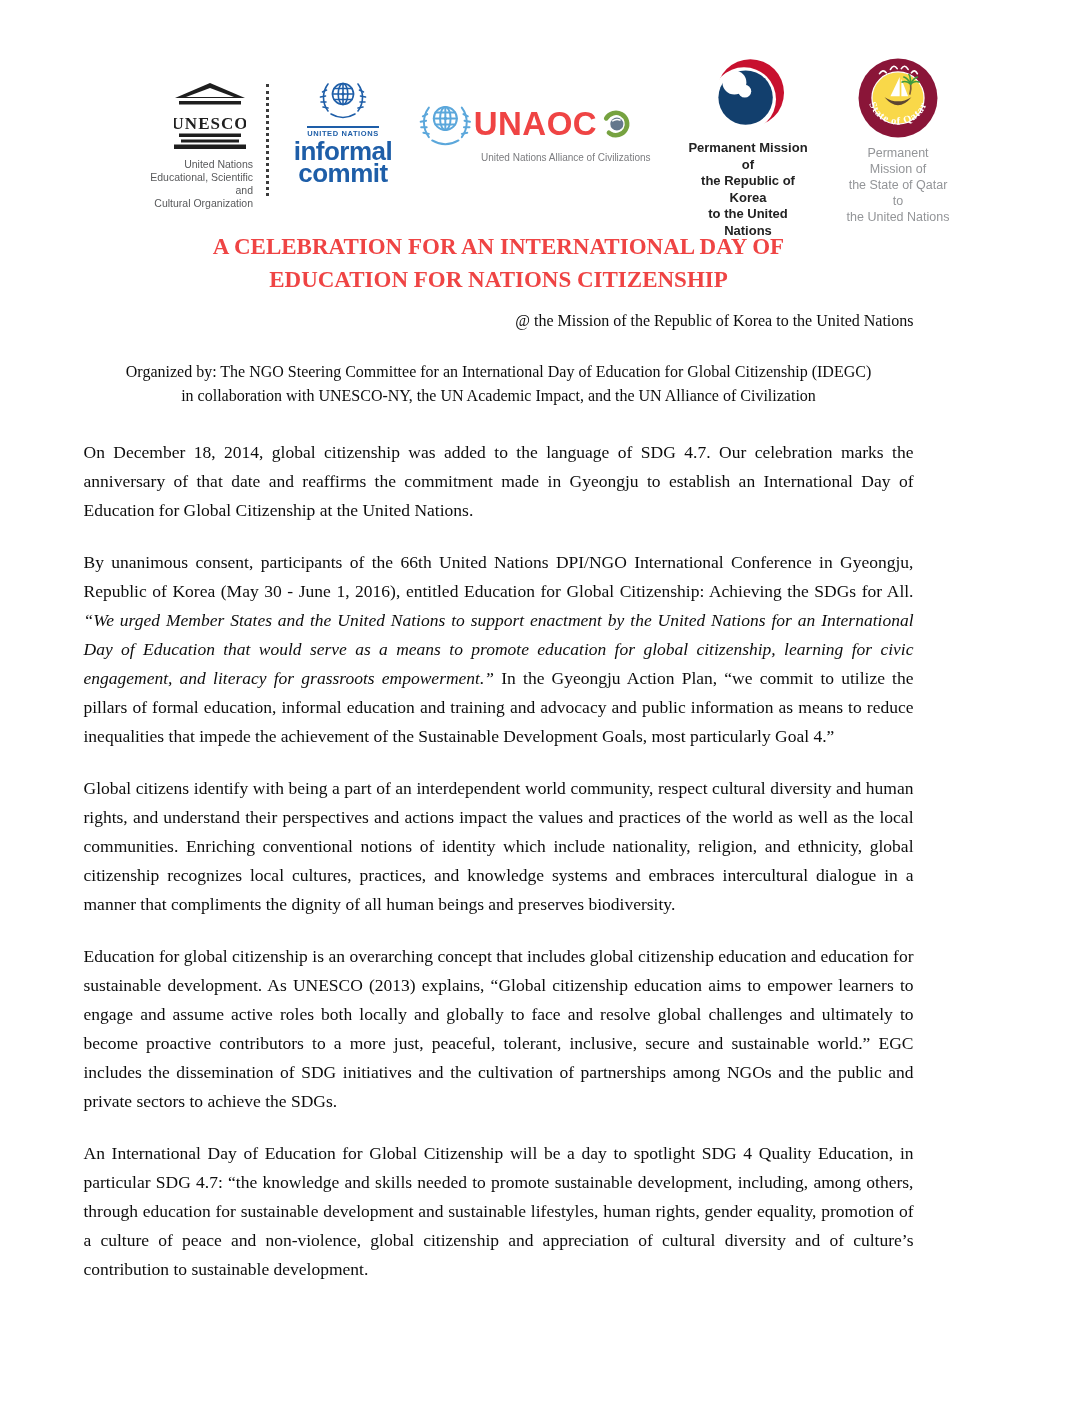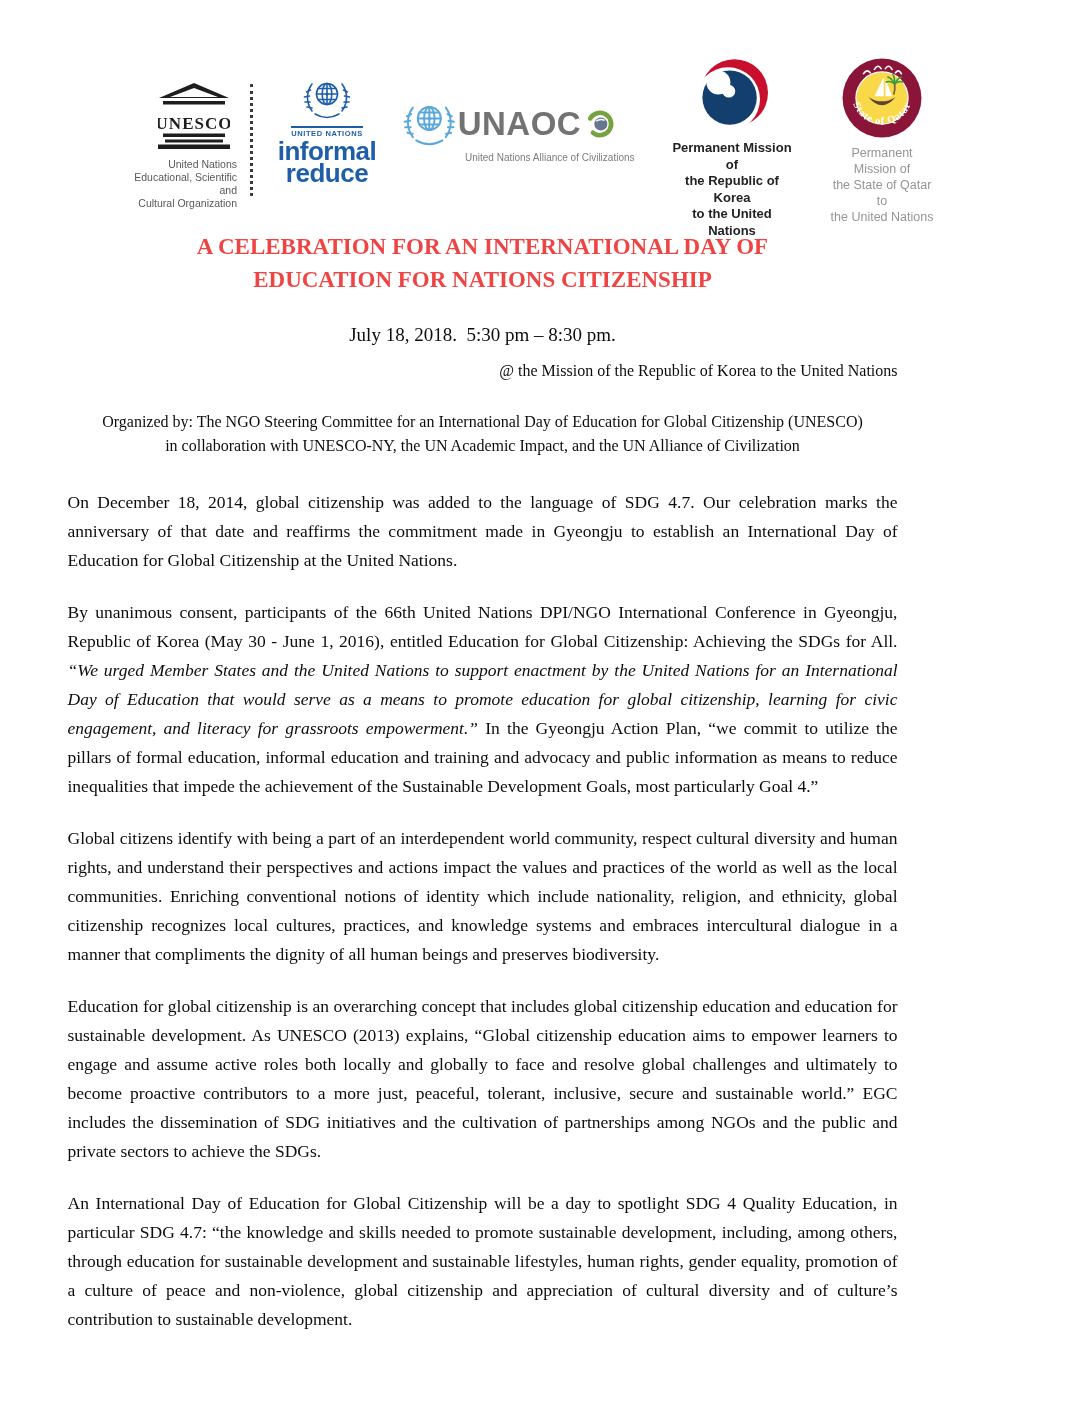--- a/index.html
+++ b/index.html
@@ -1,35 +1,35 @@
 <!DOCTYPE html>
 <html><head>
 <meta charset="utf-8">
 <style>
   html,body{margin:0;padding:0;background:#ffffff;}
   body{width:1088px;height:1408px;font-family:"Liberation Serif",serif;color:#0d0d0d;overflow:hidden;}
-  .page{width:965px;height:1408px;padding-top:56px;box-sizing:border-box;}
+  .page{width:965px;height:1408px;padding-top:56px;box-sizing:border-box;margin-left:16px;}
 
   
   .logos{display:flex;align-items:flex-start;padding-left:124px;height:148px;}
   .caption{font-family:"Liberation Sans",sans-serif;white-space:pre-line;}
 
   .lg-unesco{width:113px;margin-top:27px;flex:none;}
   .unesco-temple{display:block;margin-left:34px;}
   .unesco-caption{margin-top:9px;text-align:right;font-size:10.5px;line-height:13px;color:#58595b;}
 
   .divider{flex:none;width:0;height:112px;border-left:3px dotted #3b3b3b;margin-left:13px;margin-top:28px;}
 
   .lg-ai{flex:none;width:100px;margin-left:24px;margin-top:20px;text-align:center;color:#1e5ea8;font-family:"Liberation Sans",sans-serif;}
   .ai-label{display:inline-block;font-size:7.5px;font-weight:bold;letter-spacing:.6px;border-top:2px solid #1e5ea8;padding-top:1px;margin-top:2px;}
   .ai-word{font-size:26px;font-weight:bold;line-height:22px;letter-spacing:-.5px;}
 
   .lg-unaoc{flex:none;width:212px;margin-left:26px;margin-top:40px;font-family:"Liberation Sans",sans-serif;}
   .unaoc-top{display:flex;align-items:center;}
-  .unaoc-word{font-size:33px;font-weight:bold;color:#737373;letter-spacing:.5px;margin-left:2px;}
+  .unaoc-word{font-size:33px;font-weight:bold;color:#ef4444;letter-spacing:.5px;margin-left:2px;}
   .unaoc-caption{margin-left:62px;margin-top:0;font-size:10px;color:#7b7c7f;white-space:nowrap;}
 
   .lg-korea{flex:none;width:122px;margin-left:56px;margin-top:0;text-align:center;}
   .korea-caption{margin-top:4px;font-size:13px;line-height:16.5px;font-weight:600;color:#222222;}
 
   .lg-qatar{flex:none;width:106px;margin-left:36px;margin-top:0;text-align:center;}
   .qatar-caption{margin-top:5px;font-size:12.5px;line-height:16px;color:#939598;}
 
   svg{display:inline-block;vertical-align:top;}
   .emblem-center{display:block;margin:0 auto;}
@@ -80,21 +80,21 @@
           <path d="M12,37 Q24,44 36,37"></path>
           <path d="M9,34 C3,26 3,15 9,7"></path>
           <path d="M39,34 C45,26 45,15 39,7"></path>
           <path d="M9,31 l-5,-1 M7,25 l-5,0 M6.5,19 l-5,1 M7.5,13 l-4,2"></path>
           <path d="M39,31 l5,-1 M41,25 l5,0 M41.5,19 l5,1 M40.5,13 l4,2"></path>
         </g>
         <circle cx="24" cy="17" r="1.6" fill="#1e5ea8"></circle>
       </svg>
       <div><span class="ai-label">UNITED NATIONS</span></div>
       <div class="ai-word">informal</div>
-      <div class="ai-word">reduce</div>
+      <div class="ai-word">commit</div>
     </div>
 
     <div class="lg-unaoc">
       <div class="unaoc-top">
         <svg width="60" height="56" viewBox="0 0 48 44">
           <g fill="none" stroke="#5ba7db" stroke-width="1.8" stroke-linecap="round">
             <circle cx="24" cy="17" r="10.5"></circle>
             <ellipse cx="24" cy="17" rx="4.8" ry="10.5"></ellipse>
             <line x1="24" y1="6.5" x2="24" y2="27.5"></line>
             <line x1="13.5" y1="17" x2="34.5" y2="17"></line>
@@ -166,25 +166,24 @@
 
   </header>
 
   <main class="content">
 
     <h1 class="title">
       <span>A CELEBRATION FOR AN INTERNATIONAL DAY OF</span><br>
       <span>EDUCATION FOR NATIONS CITIZENSHIP</span>
     </h1>
 
-    <div class="datetime">July 18, 2018.  5:30 pm – 8:30 pm.</div>
     <div class="venue">@ the Mission of the Republic of Korea to the United Nations</div>
 
     <div class="credits">
-      <div>Organized by: The NGO Steering Committee for an International Day of Education for Global Citizenship (UNESCO)</div>
+      <div>Organized by: The NGO Steering Committee for an International Day of Education for Global Citizenship (IDEGC)</div>
       <div>in collaboration with UNESCO-NY, the UN Academic Impact, and the UN Alliance of Civilization</div>
     </div>
 
     <p class="first">On December 18, 2014, global citizenship was added to the language of SDG 4.7. Our celebration marks the anniversary of that date and reaffirms the commitment made in Gyeongju to establish an International Day of Education for Global Citizenship at the United Nations.</p>
 
     <p><span>By unanimous consent, participants of the 66th United Nations DPI/NGO International Conference in Gyeongju, Republic of Korea (May 30 - June 1, 2016), entitled Education for Global Citizenship: Achieving the SDGs for All.  </span><span class="em">“We urged Member States and the United Nations to support enactment by the United Nations for an International Day of Education that would serve as a means to promote education for global citizenship, learning for civic engagement, and literacy for grassroots empowerment.”</span><span>  In the Gyeongju Action Plan, “we commit to utilize the pillars of formal education, informal education and training and advocacy and public information as means to reduce inequalities that impede the achievement of the Sustainable Development Goals, most particularly Goal 4.”</span></p>
 
     <p>Global citizens identify with being a part of an interdependent world community, respect cultural diversity and human rights, and understand their perspectives and actions impact the values and practices of the world as well as the local communities. Enriching conventional notions of identity which include nationality, religion, and ethnicity, global citizenship recognizes local cultures, practices, and knowledge systems and embraces intercultural dialogue in a manner that compliments the dignity of all human beings and preserves biodiversity.</p>
 
     <p>Education for global citizenship is an overarching concept that includes global citizenship education and education for sustainable development.  As UNESCO (2013) explains, “Global citizenship education aims to empower learners to engage and assume active roles both locally and globally to face and resolve global challenges and ultimately to become proactive contributors to a more just, peaceful, tolerant, inclusive, secure and sustainable world.”  EGC includes the dissemination of SDG initiatives and the cultivation of partnerships among NGOs and the public and private sectors to achieve the SDGs.</p>

